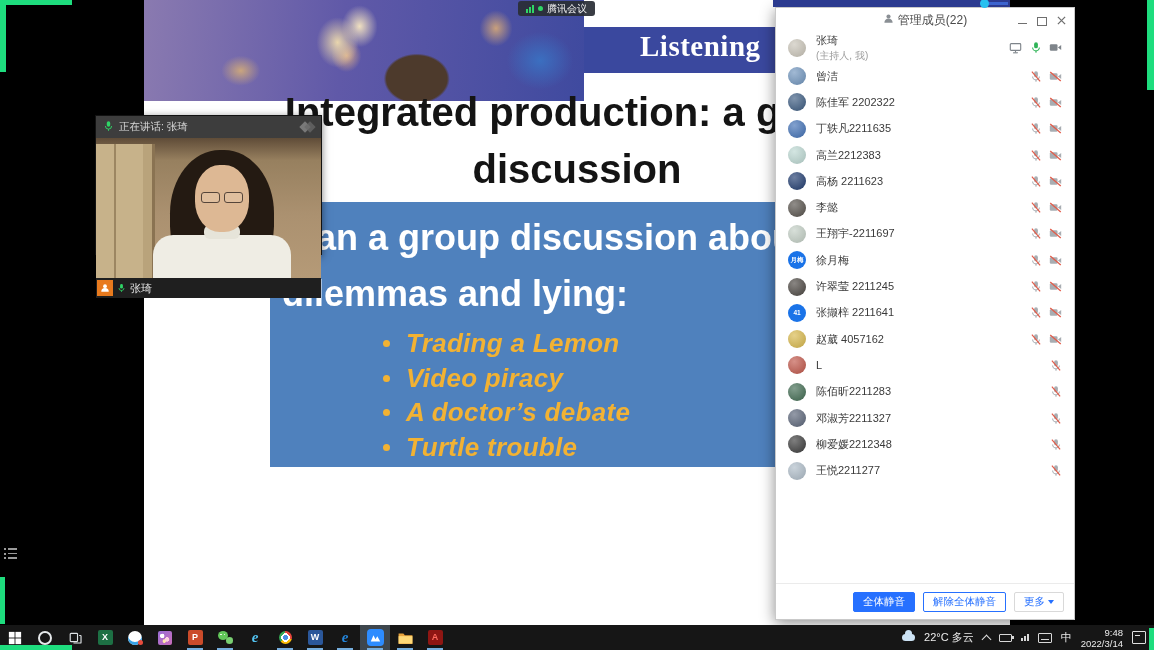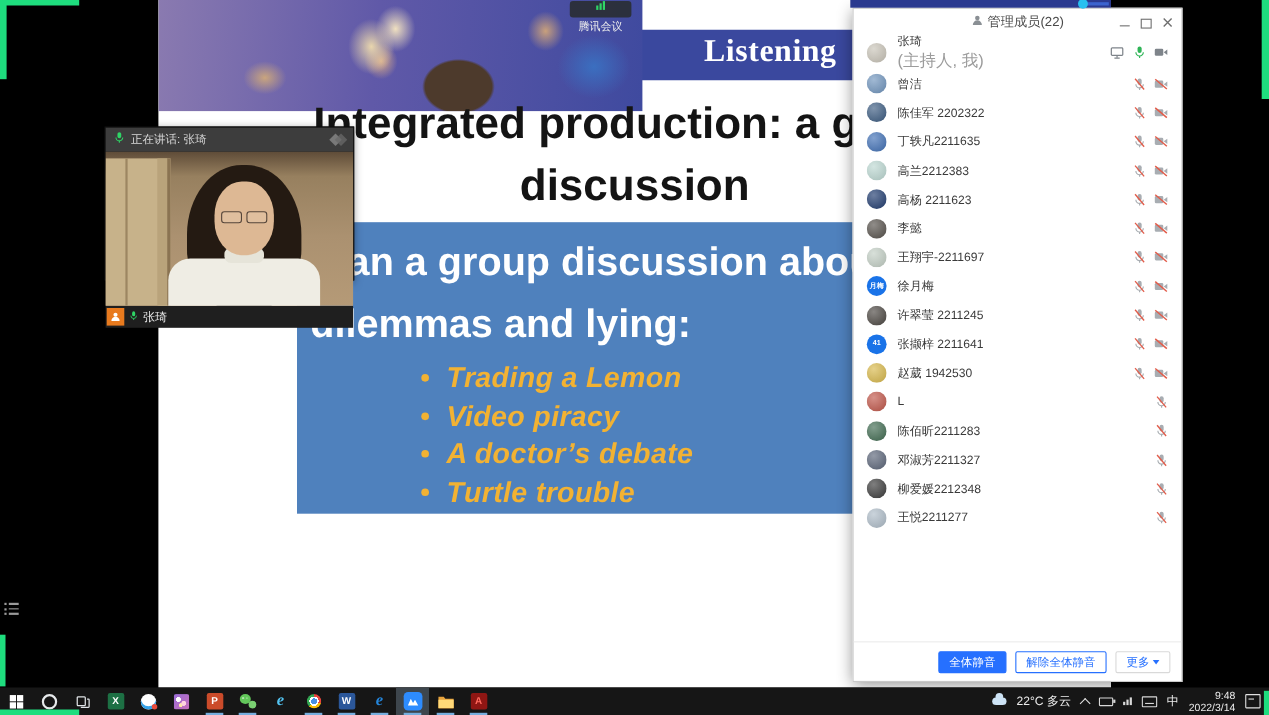--- a/index.html
+++ b/index.html
@@ -35,21 +35,21 @@
   #corner-list-icon .cl-row{display:flex;gap:2px;align-items:center;}
   #corner-list-icon .cl-row i{width:2px;height:2px;background:#9a9a9a;}
   #corner-list-icon .cl-row b{width:9px;height:1.5px;background:#9a9a9a;}
 
   
   #top-slider{position:absolute;left:773px;top:0;width:237px;height:7px;background:#2b3a8f;z-index:8;}
   #top-slider .fill{position:absolute;left:214px;top:2px;right:2px;height:3px;background:#3c64cf;}
   #top-slider .knob{position:absolute;left:207px;top:-1px;width:9px;height:9px;border-radius:50%;background:#27c0f0;}
 
   
-  #meet-badge{position:absolute;left:518px;top:1px;height:15px;background:rgba(42,46,54,.93);border-radius:3px;display:flex;align-items:center;gap:4px;padding:0 8px;z-index:6;color:#eee;font-size:10px;flex-direction:column;}
+  #meet-badge{position:absolute;left:518px;top:1px;height:15px;background:rgba(42,46,54,.93);border-radius:3px;display:flex;align-items:center;gap:4px;padding:0 8px;z-index:6;color:#eee;font-size:10px;}
   #meet-badge .sig{display:flex;align-items:flex-end;gap:1px;}
   #meet-badge .sig i{width:2px;background:#2fd566;display:block;}
   #meet-badge .dot{width:5px;height:5px;border-radius:50%;background:#2fd566;}
 
   
   #webcam{position:absolute;left:95px;top:115px;width:227px;height:140px;background:#000;border:1px solid #121212;box-sizing:border-box;z-index:5;box-shadow:0 2px 8px rgba(0,0,0,.5);}
   .wc-titlebar{height:22px;background:#3d3d3d;display:flex;align-items:center;gap:5px;padding:0 7px;}
   .wc-titlebar .wc-title{color:#d8d8d8;font-size:10.5px;}
   .wc-diamonds{margin-left:auto;display:flex;}
   .wc-diamonds i{width:8px;height:8px;transform:rotate(45deg);background:#8d8d8d;display:block;opacity:.75;}
@@ -76,21 +76,21 @@
   .wc-max{width:8px;height:7px;border:1.3px solid #6f6f6f;}
   .p-search{flex:none;margin:3px 10px 6px;height:18px;border:1px solid #e4e4e4;border-radius:2px;display:flex;align-items:center;gap:4px;padding:0 6px;}
   .p-search input{border:none;outline:none;background:transparent;width:100%;font-size:10.5px;color:#555;font-family:inherit;}
   .p-search input::placeholder{color:#bdbdbd;}
   .m-list{flex:1;overflow:hidden;}
   .m-row{height:26.3px;display:flex;align-items:center;gap:10px;padding:0 12px;}
   .m-row.host{height:31px;}
   .m-avatar{width:18px;height:18px;border-radius:50%;flex:none;display:flex;align-items:center;justify-content:center;color:#fff;font-size:6.5px;font-weight:700;overflow:hidden;}
   .m-text{display:flex;flex-direction:column;justify-content:center;min-width:0;}
   .m-name{color:#3a3a3a;font-size:11px;white-space:nowrap;}
-  .m-sub{color:#9c9c9c;font-size:15px;margin-top:1px;}
+  .m-sub{color:#9c9c9c;font-size:10px;margin-top:1px;}
   .m-icons{margin-left:auto;display:flex;gap:7px;align-items:center;}
   .m-icons .ic{display:flex;width:13px;justify-content:center;}
   .p-footer{flex:none;height:35px;border-top:1px solid #ebebeb;display:flex;align-items:center;justify-content:flex-end;gap:8px;padding:0 10px;}
   .p-btn{height:20px;padding:0 9px;border-radius:2px;font-size:10.5px;display:flex;align-items:center;gap:3px;box-sizing:border-box;}
   .p-btn.primary{background:#2670ff;border:1px solid #2670ff;color:#fff;}
   .p-btn.outline{background:#fff;border:1px solid #2670ff;color:#2670ff;}
   .p-btn.more{background:#fff;border:1px solid #d9d9d9;color:#2670ff;}
   .caret{width:0;height:0;border:3px solid transparent;border-top:4px solid #2670ff;margin-top:4px;}
 
   
@@ -532,21 +532,21 @@
                 <line x1="1.5" y1="1" x2="14.5" y2="12" stroke="#e25c4a" stroke-width="1.6"></line>
               </svg>
             </span>
           </div>
   </div>
         <div class="m-row">
     <div class="m-avatar" style="background: radial-gradient(circle at 35% 30%, rgba(255, 255, 255, 0.35), rgba(0, 0, 0, 0.12)), rgb(216, 184, 74);">
             <span class="av-text"></span>
           </div>
     <div class="m-text">
-      <div class="m-name">赵葳 1942530</div>
+      <div class="m-name">赵葳 4057162</div>
 
     </div>
     <div class="m-icons">
             <span class="ic">
               <svg width="12" height="13" viewBox="0 0 16 17">
                 <rect x="5.5" y="1.5" width="5" height="8" rx="2.5" fill="#a8adb2"></rect>
                 <path d="M3.5 8.5a4.5 4.5 0 0 0 9 0" fill="none" stroke="#a8adb2" stroke-width="1.4"></path>
                 <line x1="8" y1="13" x2="8" y2="15.5" stroke="#a8adb2" stroke-width="1.4"></line>
                 <line x1="2.5" y1="2" x2="13.5" y2="15" stroke="#e25c4a" stroke-width="1.6"></line>
               </svg>

